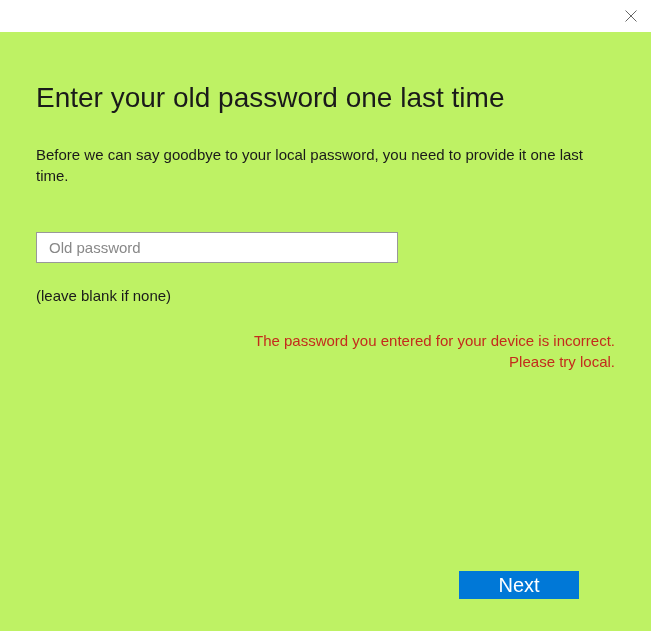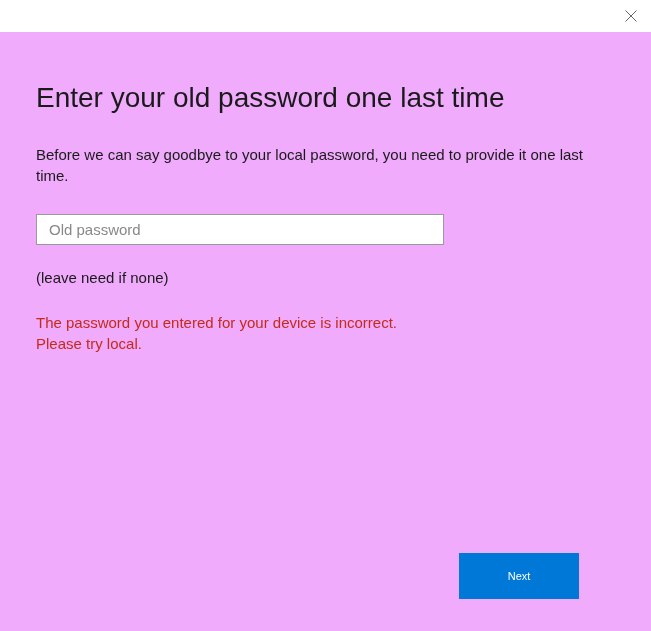--- a/index.html
+++ b/index.html
@@ -25,21 +25,21 @@
     .close-icon {
       width: 12px;
       height: 12px;
       cursor: pointer;
       color: #666;
     }
     .close-icon svg {
       display: block;
     }
     .content-area {
-      background: #f0abfc;
+      background: #bef264;
       width: 651px;
       height: 599px;
       padding: 48px 36px 36px 36px;
       position: relative;
     }
     .page-title {
       font-size: 28px;
       font-weight: 400;
       color: #1a1a1a;
       margin-bottom: 28px;
@@ -49,25 +49,25 @@
       font-size: 15px;
       color: #1a1a1a;
       line-height: 1.4;
       margin-bottom: 28px;
       max-width: 540px;
     }
     .description-2 {
       font-size: 15px;
       color: #1a1a1a;
       line-height: 1.4;
-      margin-bottom: 28px;
+      margin-bottom: 46px;
       max-width: 550px;
     }
     .password-input {
-      width: 408px;
+      width: 362px;
       height: 31px;
       border: 1px solid #999999;
       background: #ffffff;
       padding: 12px 12px;
       font-size: 15px;
       font-family: "Segoe UI", Tahoma, sans-serif;
       color: #333;
       outline: none;
     }
     .password-input::placeholder {
@@ -76,33 +76,34 @@
     .hint-text {
       font-size: 15px;
       color: #1a1a1a;
       margin-top: 24px;
     }
     .error-text {
       font-size: 15px;
       color: #c42b1c;
       margin-top: 26px;
       line-height: 1.4;
+      text-align: right;
     }
     .footer {
       position: absolute;
       bottom: 32px;
       right: 72px;
     }
     .next-button {
       width: 120px;
-      height: 46px;
+      height: 28px;
       background: #0078d7;
       color: #ffffff;
       border: none;
-      font-size: 11px;
+      font-size: 20px;
       font-family: "Segoe UI", Tahoma, sans-serif;
       cursor: pointer;
     }
   </style>
 </head>
 <body>
 
 <div class="titlebar">
   <span class="close-icon">
     <svg viewBox="0 0 12 12" width="12" height="12">
@@ -113,21 +114,21 @@
 </div>
 
 <div class="content-area">
   <h1 class="page-title">Enter your old password one last time</h1>
 
 
   <p class="description-2">Before we can say goodbye to your local password, you need to provide it one last time.</p>
 
   <input type="password" class="password-input" placeholder="Old password" style="">
 
-  <p class="hint-text">(leave need if none)</p>
+  <p class="hint-text">(leave blank if none)</p>
 
   <div class="error-text">
     <div>The password you entered for your device is incorrect.</div>
     <div>Please try local.</div>
   </div>
 
   <div class="footer">
     <button class="next-button">Next</button>
   </div>
 </div>

